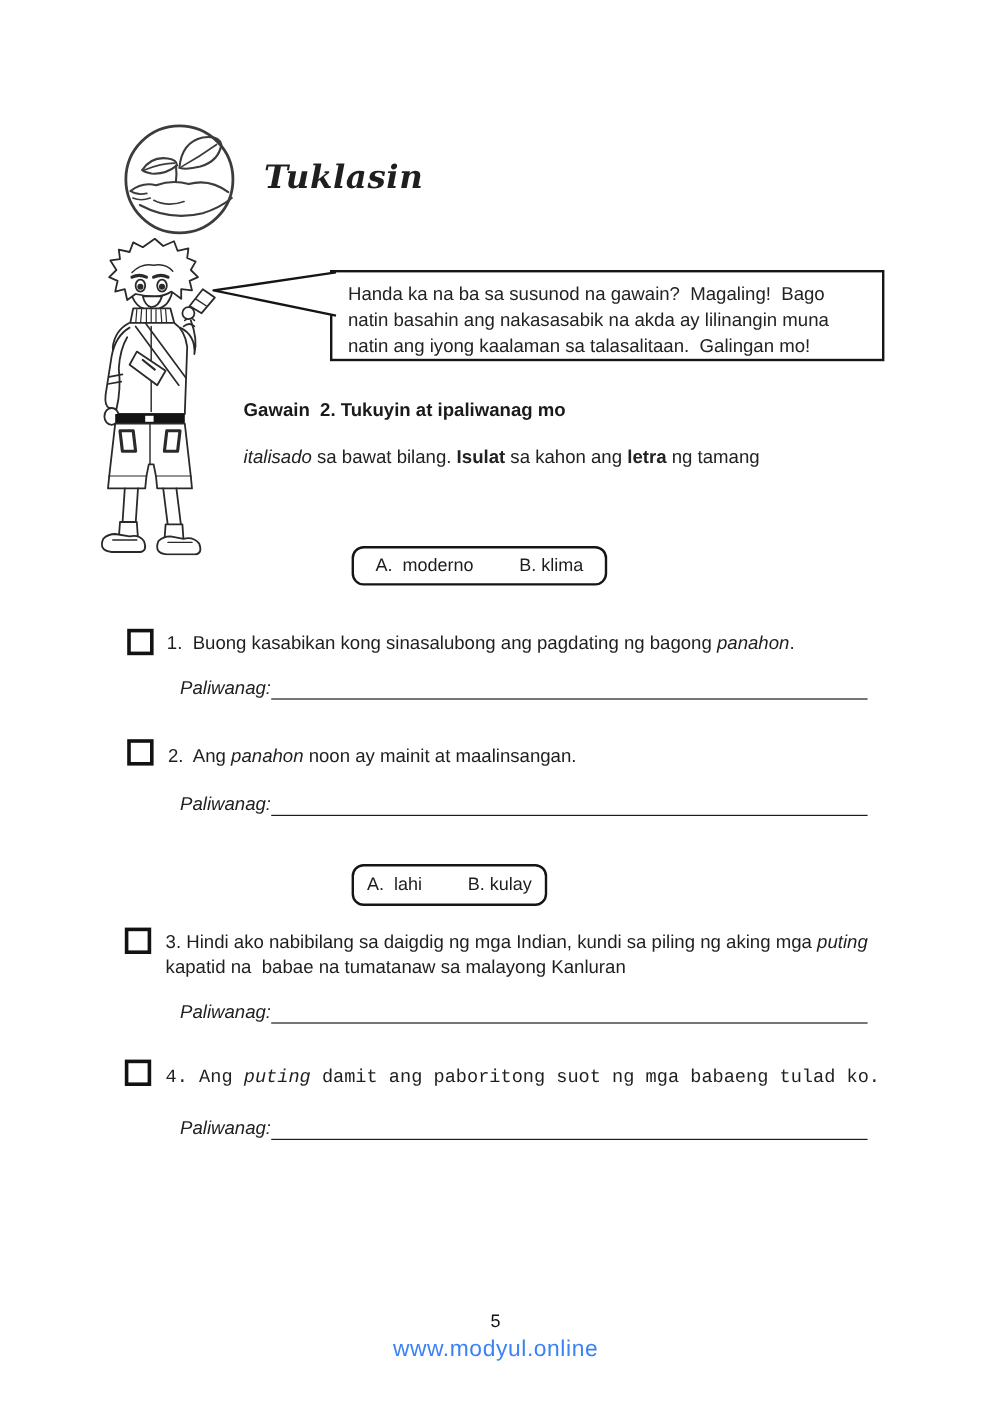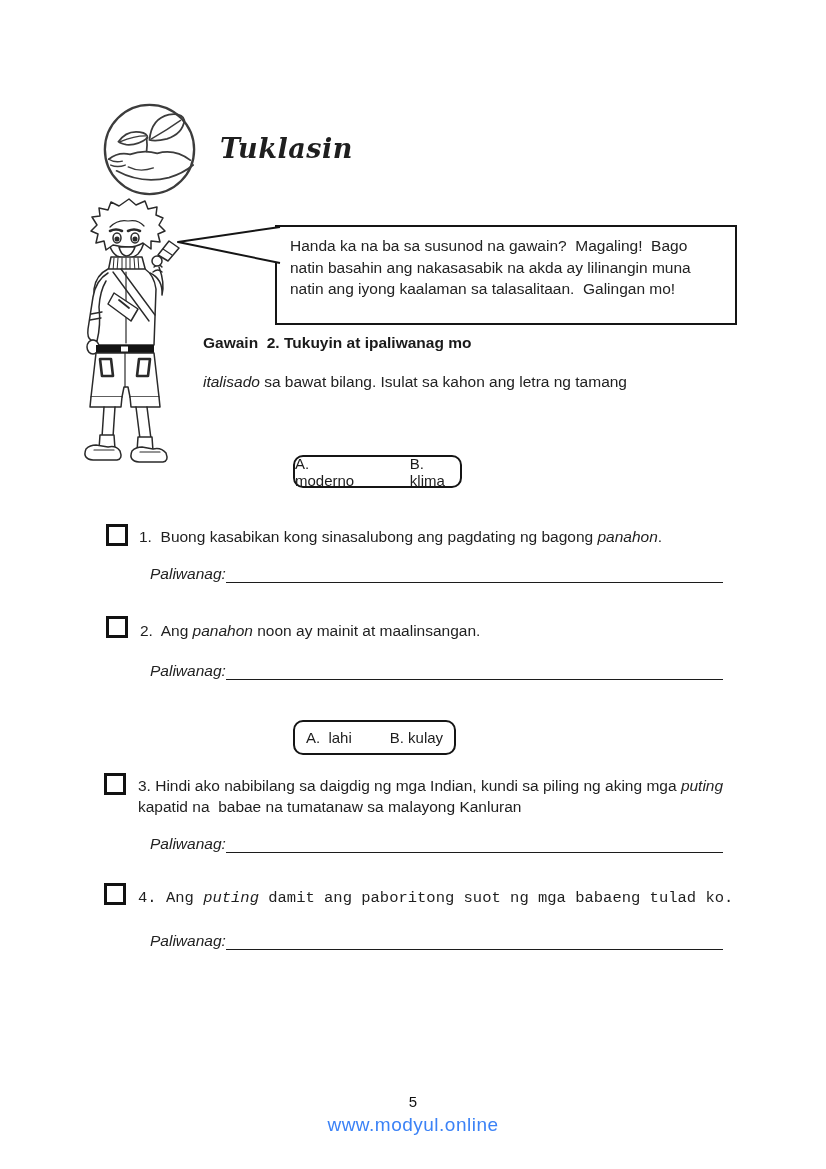--- a/index.html
+++ b/index.html
@@ -3,48 +3,48 @@
 <meta charset="utf-8">
 <style>
   html,body{margin:0;padding:0;}
   body{
     width:826px;height:1169px;background:#ffffff;position:relative;
     font-family:"Liberation Sans",sans-serif;color:#1b1b1b;overflow:hidden;
   }
   .abs{position:absolute;}
   .pre{white-space:pre-wrap;}
   .it{font-style:italic;}
-  .bd{font-weight:normal;}
+  .bd{font-weight:bold;}
 
   
   .doc-title{
     left:220px;top:133px;
     font-family:"DejaVu Serif",serif;font-weight:bold;font-style:italic;
     font-size:27px;color:#1f1f1f;letter-spacing:.5px;text-align:center;
   }
 
   
   .bubble{
-    left:275px;top:225px;width:462px;height:100px;box-sizing:border-box;
+    left:275px;top:225px;width:462px;height:76px;box-sizing:border-box;
     border:2px solid #151515;background:#fff;
   }
   .bubble-text{
     padding:8px 10px 0 13px;font-size:15.5px;line-height:21.5px;color:#232323;
   }
   .bubble-tail{left:170px;top:220px;}
 
   
   .heading{left:203px;top:334px;font-size:15.5px;font-weight:bold;color:#1a1a1a;}
   .instructions{left:203px;top:372px;width:545px;font-size:15.5px;line-height:19.5px;color:#222;}
   .opt-box{
     box-sizing:border-box;border:2.4px solid #151515;border-radius:10px;background:#fff;
     display:flex;align-items:center;justify-content:center;gap:38px;
     font-size:15px;color:#1d1d1d;
   }
-  .opt-box-1{left:293px;top:455px;width:169px;height:33px;}
+  .opt-box-1{left:293px;top:455px;width:213px;height:33px;}
   .opt-box-2{left:293px;top:720px;width:163px;height:35px;}
 
   .checkbox{
     width:22px;height:22px;box-sizing:border-box;border:3px solid #121212;background:#fff;
   }
   .item-text{font-size:15.5px;line-height:20.5px;color:#1f1f1f;width:600px;}
 
   .pal{display:flex;align-items:flex-end;font-size:15.5px;height:22px;}
   .pal-label{font-style:italic;color:#222;flex:0 0 auto;}
   .pal-line{flex:1 1 auto;border-bottom:1.6px solid #1c1c1c;height:100%;}

